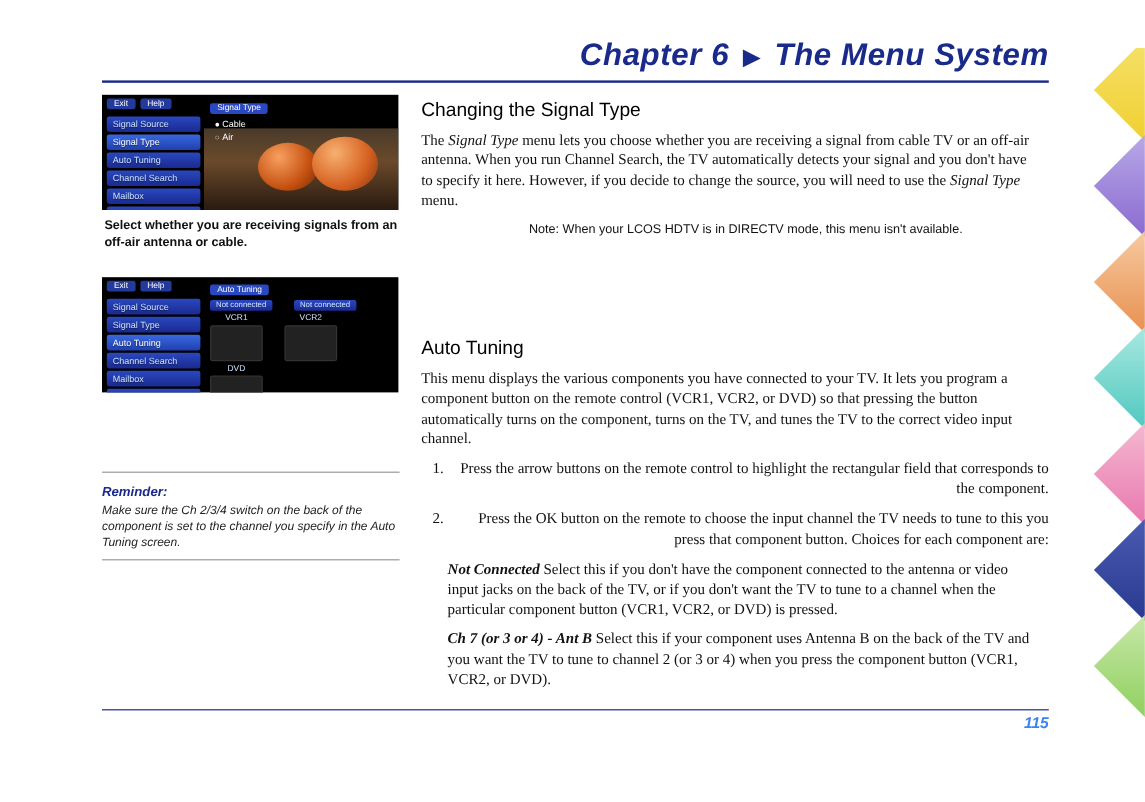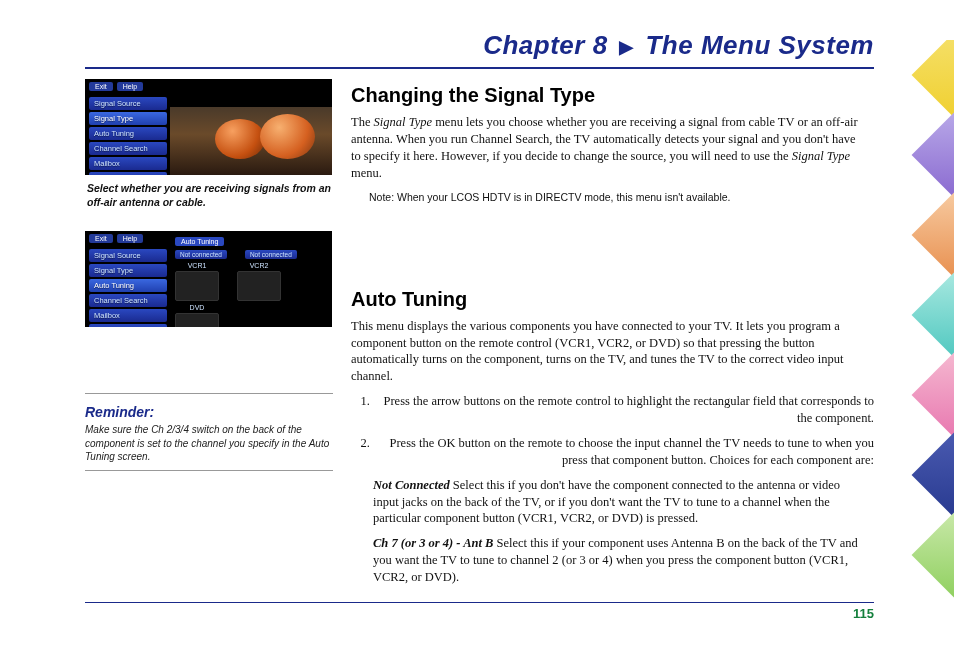--- a/index.html
+++ b/index.html
@@ -106,48 +106,49 @@
   .screenshot.shot2 .lbl{color:#cde3ff;font-size:7px;font-family:Arial}
   .screenshot.shot2 .col{display:flex;flex-direction:column;align-items:center;gap:2px}
   .screenshot.shot2 .selbar{background:#2a48c0;color:#fff;font-size:7px;font-family:Arial;padding:1px 6px;border-radius:2px;display:inline-block;margin-top:4px}
   .caption {
     font-weight: bold;
     font-family: 'Trebuchet MS', Arial, sans-serif;
     font-size: 10.5px;
     line-height: 1.35;
     color: #111;
     padding: 6px 2px 0 2px;
-    font-style: italic;
   }
   .reminder-hr {border:none;border-top:1px solid #999;margin:6px 0}
-  .reminder-title{color:#1a2a8a;font-weight:bold;font-style:italic;font-family:'Trebuchet MS',Arial,sans-serif;font-size:14px;margin-top:10px}
+  .reminder-title{color:#1a2a8a;font-weight:bold;font-style:italic;font-family:'Trebuchet MS',Arial,sans-serif;font-size:11px;margin-top:10px}
   .reminder-text{font-style:italic;font-size:10px;line-height:1.35;padding-top:3px;color:#222}
   h3.section-title {
     font-family: 'Trebuchet MS', Arial, sans-serif;
-    font-weight: bold;
-    font-size: 20px;
+    font-weight: normal;
+    font-size: 16px;
     margin: 3px 0 5px 0;
     color: #000;
   }
   .para { margin: 0 13px 8px 0; }
   .para .em { font-style: italic; }
   .note-block {
     font-family: 'Trebuchet MS', Arial, sans-serif;
     font-size: 10.5px;
     margin: 4px 0 14px 18px;
+    text-align: center;
   }
   ol.steps { margin: 4px 0 6px 0; padding-left: 22px; text-align: right; }
   ol.steps li { margin-bottom: 8px; padding-left: 6px; }
   .defterm { font-style: italic; font-weight: bold; }
   .pagenum {
     text-align: right;
     font-family: 'Trebuchet MS', Arial, sans-serif;
     font-weight: bold;
+    font-style: italic;
     font-size: 13px;
-    color: #15803d;
+    color: #3b82f6;
     margin-top: 2px;
   }
   
   .diamonds {
     position: absolute;
     right: 0;
     top: 40px;
     width: 55px;
     height: 590px;
     pointer-events: none;
@@ -167,21 +168,21 @@
   .d-pink    { top: 325px; background: linear-gradient(135deg,#f5b8d0,#e878b0); }
   .d-navy    { top: 405px; background: linear-gradient(135deg,#4a5ab0,#283a90); }
   .d-green   { top: 485px; background: linear-gradient(135deg,#c8e8a8,#90d060); }
 </style>
 </head>
 <body>
 
 <div class="page">
 
   <div class="chapter-header">
-    <span>Chapter 8</span>
+    <span>Chapter 6</span>
     <span class="tri">▶</span>
     <span>The Menu System</span>
   </div>
   <hr class="hr-top">
 
   <div class="content">
 
     <div class="leftcol">
 
       <div class="screenshot">
@@ -193,20 +194,25 @@
           <span>Help</span>
         </div>
         <div class="sidemenu">
           <div class="mi">Signal Source</div>
           <div class="mi sel">Signal Type</div>
           <div class="mi">Auto Tuning</div>
           <div class="mi">Channel Search</div>
           <div class="mi">Mailbox</div>
           <div class="mi">Purchases</div>
           <div class="mi">Time and Date</div>
+        </div>
+        <div class="panel">
+          <div class="title">Signal Type</div>
+          <div class="opt sel">Cable</div>
+          <div class="opt">Air</div>
         </div>
       </div>
       <div class="caption">Select whether you are receiving signals from an off-air antenna or cable.</div>
 
       <div style="height:22px"></div>
 
       <div class="screenshot shot2">
         <div class="menubar">
           <span>Exit</span>
           <span>Help</span>
@@ -262,21 +268,21 @@
       </p>
       <div class="note-block">Note: When your LCOS HDTV is in DIRECTV mode, this menu isn't available.</div>
 
       <div style="height:65px"></div>
 
       <h3 class="section-title">Auto Tuning</h3>
       <p class="para">This menu displays the various components you have connected to your TV. It lets you program a component button on the remote control (VCR1, VCR2, or DVD) so that pressing the button automatically turns on the component, turns on the TV, and tunes the TV to the correct video input channel.</p>
 
       <ol class="steps">
         <li>Press the arrow buttons on the remote control to highlight the rectangular field that corresponds to the component.</li>
-        <li>Press the OK button on the remote to choose the input channel the TV needs to tune to when you press that component button. Choices for each component are:</li>
+        <li>Press the OK button on the remote to choose the input channel the TV needs to tune to this you press that component button. Choices for each component are:</li>
       </ol>
 
       <p class="para" style="margin-left:22px">
         <span class="defterm">Not Connected</span><span>    Select this if you don't have the component connected to the antenna or video input jacks on the back of the TV, or if you don't want the TV to tune to a channel when the particular component button (VCR1, VCR2, or DVD) is pressed.</span>
       </p>
       <p class="para" style="margin-left:22px">
         <span class="defterm">Ch 7 (or 3 or 4) - Ant B</span><span>    Select this if your component uses Antenna B on the back of the TV and you want the TV to tune to channel 2 (or 3 or 4) when you press the component button (VCR1, VCR2, or DVD).</span>
       </p>
     </div>
   </div>

